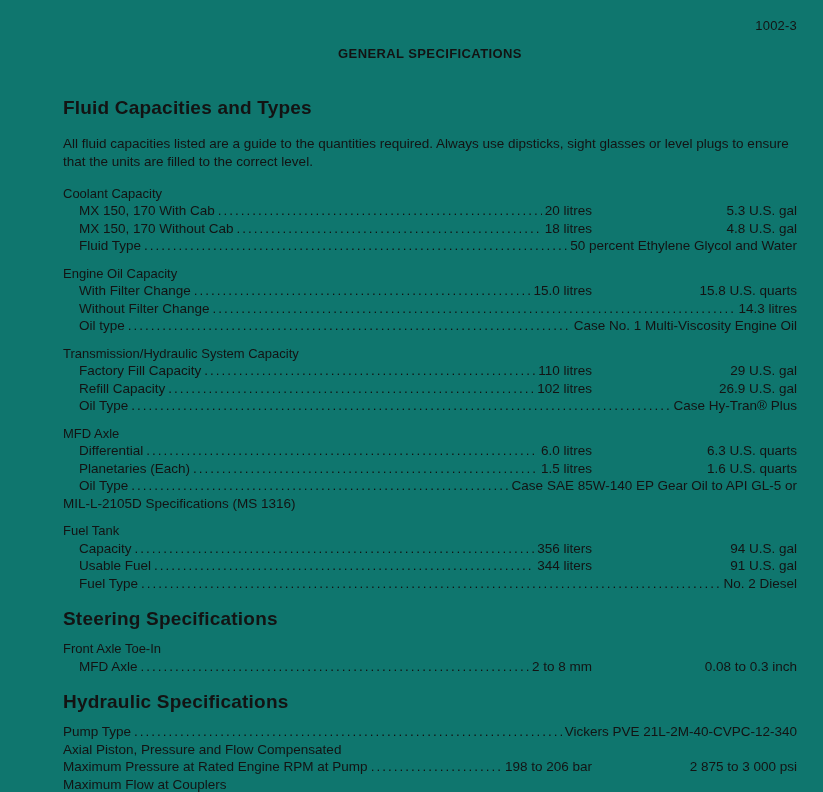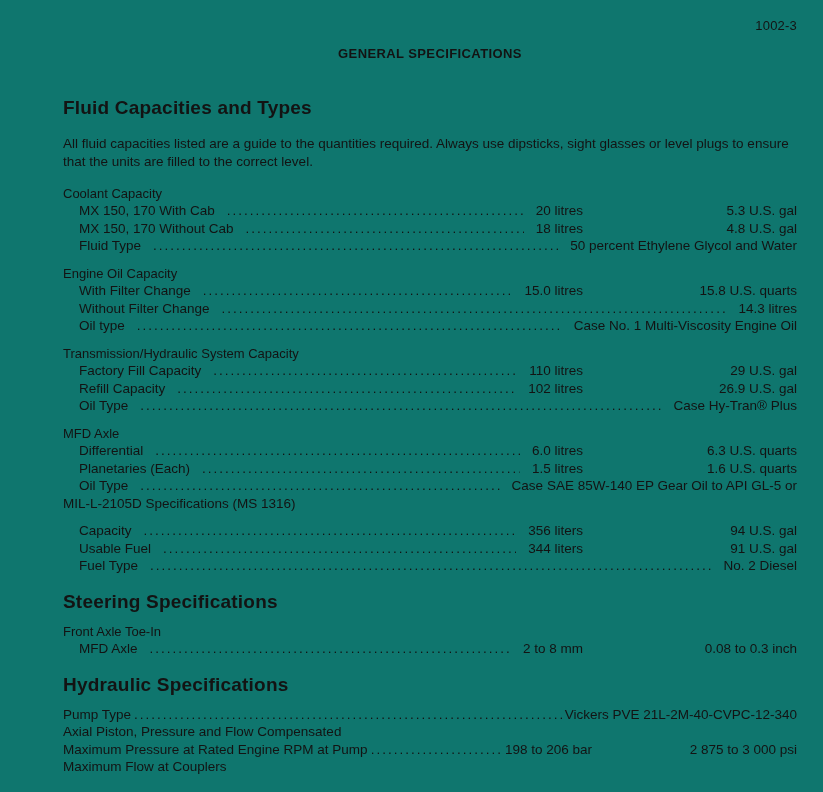--- a/index.html
+++ b/index.html
@@ -45,21 +45,21 @@
   .grp-label{
     font-size:13px;
     line-height:17.5px;
   }
   .row{
     display:flex;
     align-items:baseline;
     font-size:13.5px;
     line-height:17.5px;
   }
-  .row.indent{padding-left:16px;gap:9px;}
+  .row.indent{padding-left:16px;}
   .row.cont{display:block;text-align:left;}
   .lbl{white-space:nowrap;flex:0 0 auto;}
   .leader{
     flex:1 1 auto;
     overflow:hidden;
     white-space:nowrap;
     margin-left:3px;
     min-width:10px;
   }
   .leader::after{
@@ -154,20 +154,21 @@
             <span class="us">1.6 U.S. quarts</span>
           </div>
           <div class="row indent">
             <span class="lbl">Oil Type</span>
             <span class="leader"></span>
             <span class="fullval">Case SAE 85W-140 EP Gear Oil to API GL-5 or</span>
           </div>
           <div class="row cont"><span class="cval">MIL-L-2105D Specifications (MS 1316)</span></div>
         </div>
         <div class="group">
+          <div class="grp-label">Fuel Tank</div>
           <div class="row indent">
             <span class="lbl">Capacity</span>
             <span class="leader"></span>
             <span class="metric">356 liters</span>
             <span class="us">94 U.S. gal</span>
           </div>
           <div class="row indent">
             <span class="lbl">Usable Fuel</span>
             <span class="leader"></span>
             <span class="metric">344 liters</span>

